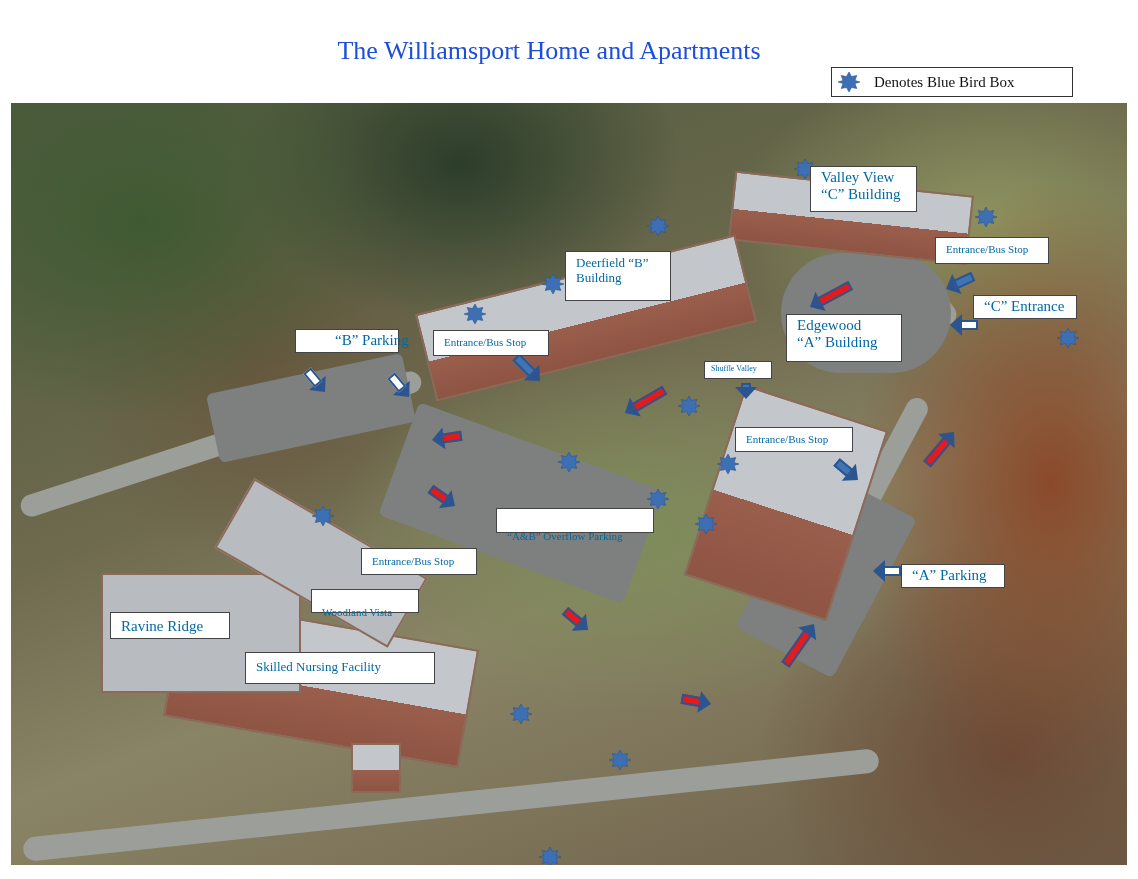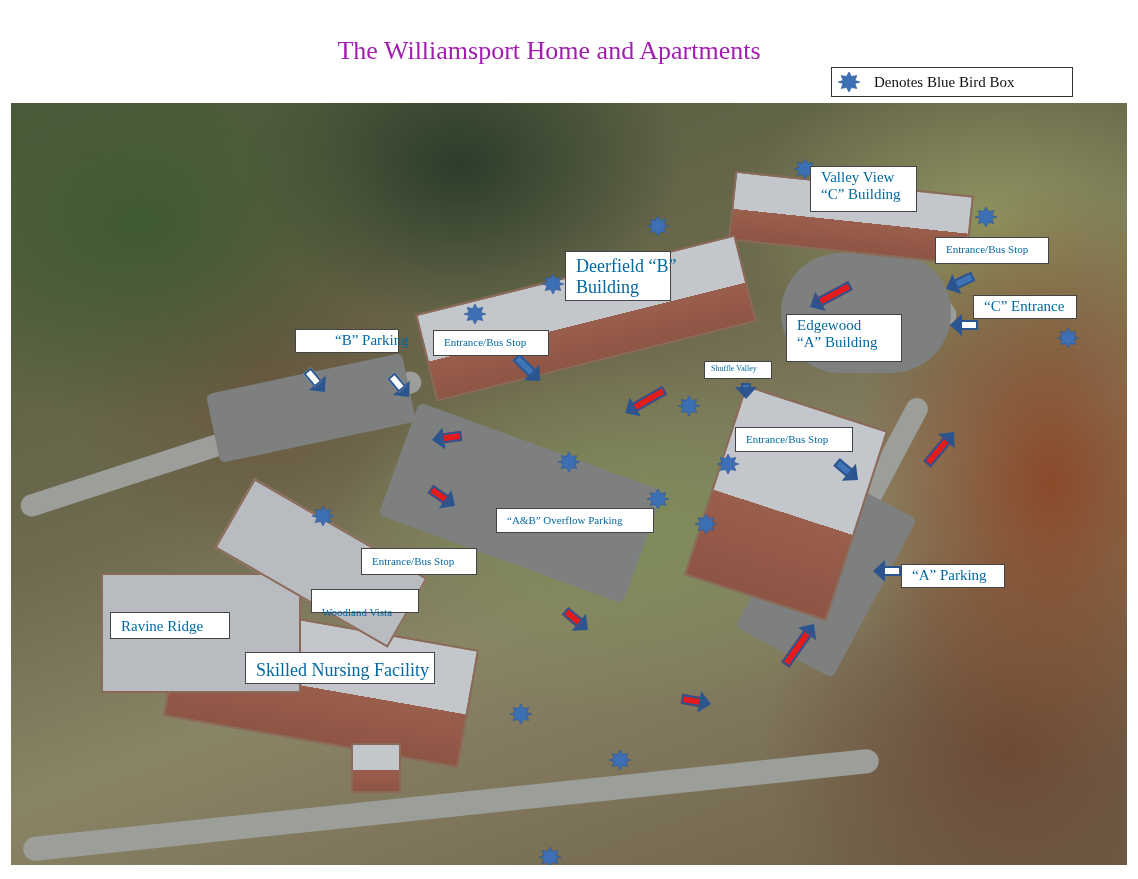--- a/index.html
+++ b/index.html
@@ -1,38 +1,38 @@
 <!DOCTYPE html>
 <html><head>
 <meta charset="utf-8">
 <style>
   html,body{margin:0;padding:0;background:#ffffff;}
   body{width:1138px;height:879px;position:relative;overflow:hidden;font-family:"Liberation Serif","DejaVu Serif",serif;}
-  .title{position:absolute;left:0;top:36px;width:1098px;text-align:center;font-size:26px;color:#a21caf;}
+  .title{position:absolute;left:0;top:36px;width:1098px;text-align:center;font-size:26px;color:#1d4ed8;}
   .legend{position:absolute;left:831px;top:67px;width:242px;height:30px;border:1px solid #333;background:#fff;box-sizing:border-box;display:flex;align-items:center;}
   .legend .star{margin-left:6px;margin-right:14px;}
   .legend span.txt{font-size:15px;color:#111;}
   .photo{position:absolute;left:11px;top:103px;width:1116px;height:762px;overflow:hidden;
     background:
       radial-gradient(ellipse 260px 200px at 130px 120px,#3f5a33 0%,rgba(63,90,51,0) 100%),
       radial-gradient(ellipse 220px 160px at 450px 60px,#2c3d2a 0%,rgba(44,61,42,0) 100%),
       radial-gradient(ellipse 200px 300px at 1040px 380px,#8a4a2a 0%,rgba(138,74,42,0) 100%),
       radial-gradient(ellipse 250px 220px at 1000px 650px,#6b4a36 0%,rgba(107,74,54,0) 100%),
       radial-gradient(ellipse 300px 180px at 620px 430px,#7e8c5a 0%,rgba(126,140,90,0) 100%),
       radial-gradient(ellipse 260px 160px at 980px 120px,#8e9460 0%,rgba(142,148,96,0) 100%),
       radial-gradient(ellipse 200px 200px at 250px 260px,#6a5840 0%,rgba(106,88,64,0) 100%),
       linear-gradient(160deg,#4d5a3c 0%,#6e6a4e 40%,#8a8466 60%,#6c5e48 100%);
   }
   .road{position:absolute;background:#9c9e9a;border-radius:40px;}
   .bldg{position:absolute;background:#b8bcc0;border:2px solid #8c6a5a;box-sizing:border-box;}
   .bldg.brick{background:linear-gradient(180deg,#c3c7cb 0%,#c3c7cb 55%,#9a5e4c 55%,#8e5444 100%);}
   .lot{position:absolute;background:#7d807f;border-radius:6px;}
   .lbl{position:absolute;background:#fff;border:1px solid #444;box-sizing:border-box;color:#0369a1;padding:2px 10px;white-space:nowrap;line-height:1.15;}
   .lbl.big{font-size:15px;}
-  .lbl.med{font-size:18px;}
+  .lbl.med{font-size:13px;}
   .lbl.sm{font-size:11px;}
   .lbl.xs{font-size:8px;padding:2px 6px;}
   .star{position:absolute;width:22px;height:20px;}
   .legend .star{position:static;}
   .arrow{position:absolute;transform-origin:0 50%;height:10px;}
   .arrow .shaft{position:absolute;left:10px;top:0;height:10px;right:0;border:2px solid #2c5590;box-sizing:border-box;}
   .arrow .head{position:absolute;left:0;top:-6px;width:0;height:0;border-top:11px solid transparent;border-bottom:11px solid transparent;border-right:12px solid #2c5590;}
   .arrow.red .shaft{background:#e31b1b;}
   .arrow.white .shaft{background:#ffffff;}
   .arrow.blue .shaft{background:#3f74b5;}
@@ -195,19 +195,19 @@
     <div>Building</div>
   </div>
   <div class="lbl big" style="left:775px;top:211px;width:116px;height:48px;">
     <div>Edgewood</div>
     <div>“A” Building</div>
   </div>
   <div class="lbl big" style="left:284px;top:226px;width:104px;height:24px;padding-left:39px;">“B” Parking</div>
   <div class="lbl sm" style="left:422px;top:227px;width:116px;height:26px;padding-top:5px;">Entrance/Bus Stop</div>
   <div class="lbl xs" style="left:693px;top:258px;width:68px;height:18px;">Shuffle Valley</div>
   <div class="lbl sm" style="left:724px;top:324px;width:118px;height:25px;padding-top:5px;">Entrance/Bus Stop</div>
-  <div class="lbl sm" style="left:485px;top:405px;width:158px;height:25px;padding-top:5px;">“A&amp;B” Overflow Parking</div>
+  <div class="lbl sm" style="left:485px;top:405px;width:158px;height:25px;padding-top:21px;">“A&amp;B” Overflow Parking</div>
   <div class="lbl sm" style="left:350px;top:445px;width:116px;height:27px;padding-top:6px;">Entrance/Bus Stop</div>
   <div class="lbl sm" style="left:300px;top:486px;width:108px;height:24px;padding-top:16px;">Woodland Vista</div>
   <div class="lbl big" style="left:99px;top:509px;width:120px;height:27px;padding-top:5px;">Ravine Ridge</div>
   <div class="lbl med" style="left:234px;top:549px;width:190px;height:32px;padding-top:7px;">Skilled Nursing Facility</div>
   <div class="lbl big" style="left:890px;top:461px;width:104px;height:24px;">“A” Parking</div>
 </div>
 
 </body></html>

